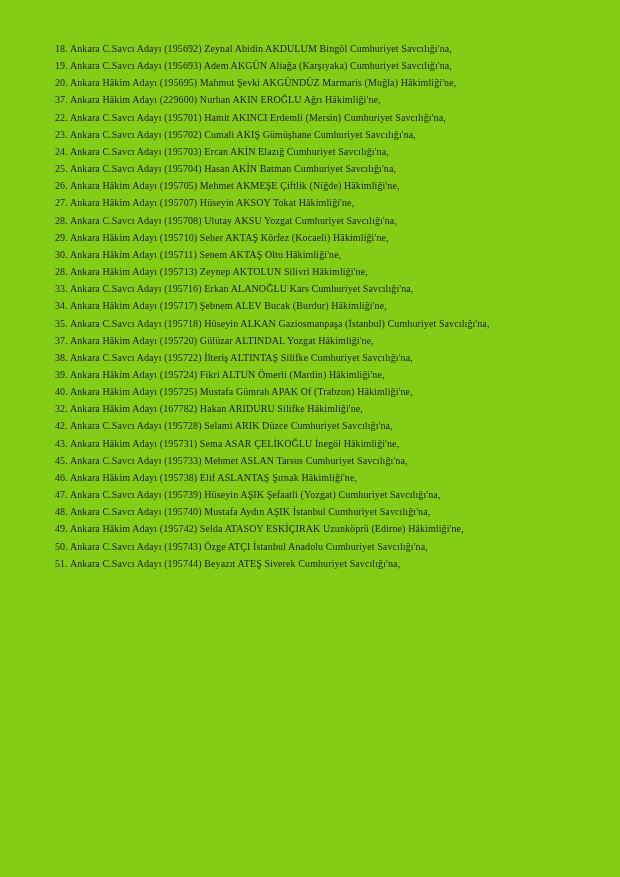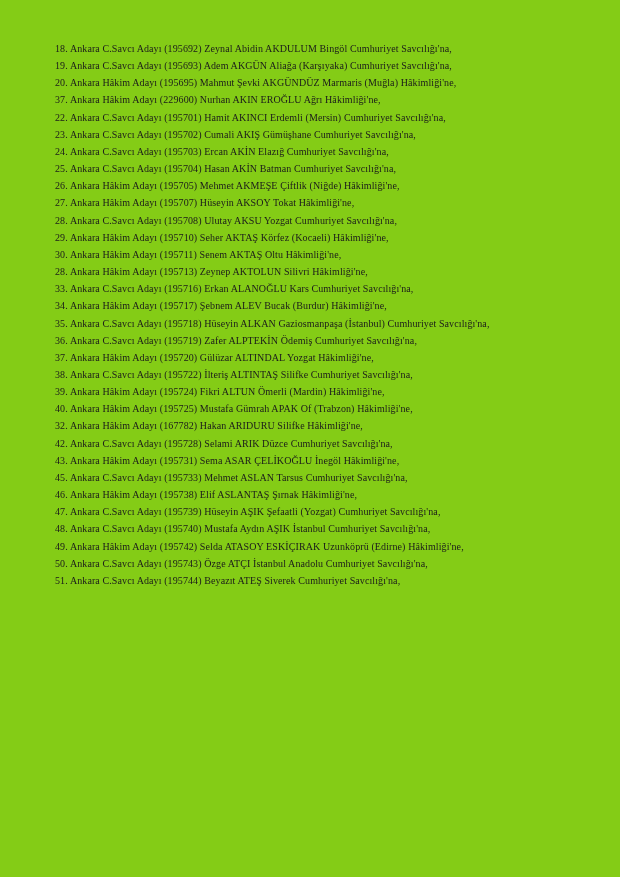--- a/index.html
+++ b/index.html
@@ -50,21 +50,20 @@
       <p class="line"><span>25.</span> <span>Ankara C.Savcı Adayı (195704) Hasan AKİN Batman Cumhuriyet Savcılığı'na,</span></p>
       <p class="line"><span>26.</span> <span>Ankara Hâkim Adayı (195705) Mehmet AKMEŞE Çiftlik (Niğde) Hâkimliği'ne,</span></p>
       <p class="line"><span>27.</span> <span>Ankara Hâkim Adayı (195707) Hüseyin AKSOY Tokat Hâkimliği'ne,</span></p>
       <p class="line"><span>28.</span> <span>Ankara C.Savcı Adayı (195708) Ulutay AKSU Yozgat Cumhuriyet Savcılığı'na,</span></p>
       <p class="line"><span>29.</span> <span>Ankara Hâkim Adayı (195710) Seher AKTAŞ Körfez (Kocaeli) Hâkimliği'ne,</span></p>
       <p class="line"><span>30.</span> <span>Ankara Hâkim Adayı (195711) Senem AKTAŞ Oltu Hâkimliği'ne,</span></p>
       <p class="line"><span>28.</span> <span>Ankara Hâkim Adayı (195713) Zeynep AKTOLUN Silivri Hâkimliği'ne,</span></p>
       <p class="line"><span>33.</span> <span>Ankara C.Savcı Adayı (195716) Erkan ALANOĞLU Kars Cumhuriyet Savcılığı'na,</span></p>
       <p class="line"><span>34.</span> <span>Ankara Hâkim Adayı (195717) Şebnem ALEV Bucak (Burdur) Hâkimliği'ne,</span></p>
       <p class="line"><span>35.</span> <span>Ankara C.Savcı Adayı (195718) Hüseyin ALKAN Gaziosmanpaşa (İstanbul) Cumhuriyet Savcılığı'na,</span></p>
-      <p class="line"><span>36.</span> <span>Ankara C.Savcı Adayı (195719) Zafer ALPTEKİN Ödemiş Cumhuriyet Savcılığı'na,</span></p>
       <p class="line"><span>37.</span> <span>Ankara Hâkim Adayı (195720) Gülüzar ALTINDAL Yozgat Hâkimliği'ne,</span></p>
       <p class="line"><span>38.</span> <span>Ankara C.Savcı Adayı (195722) İlteriş ALTINTAŞ Silifke Cumhuriyet Savcılığı'na,</span></p>
       <p class="line"><span>39.</span> <span>Ankara Hâkim Adayı (195724) Fikri ALTUN Ömerli (Mardin) Hâkimliği'ne,</span></p>
       <p class="line"><span>40.</span> <span>Ankara Hâkim Adayı (195725) Mustafa Gümrah APAK Of (Trabzon) Hâkimliği'ne,</span></p>
       <p class="line"><span>32.</span> <span>Ankara Hâkim Adayı (167782) Hakan ARIDURU Silifke Hâkimliği'ne,</span></p>
       <p class="line"><span>42.</span> <span>Ankara C.Savcı Adayı (195728) Selami ARIK Düzce Cumhuriyet Savcılığı'na,</span></p>
       <p class="line"><span>43.</span> <span>Ankara Hâkim Adayı (195731) Sema ASAR ÇELİKOĞLU İnegöl Hâkimliği'ne,</span></p>
       <p class="line"><span>45.</span> <span>Ankara C.Savcı Adayı (195733) Mehmet ASLAN Tarsus Cumhuriyet Savcılığı'na,</span></p>
       <p class="line"><span>46.</span> <span>Ankara Hâkim Adayı (195738) Elif ASLANTAŞ Şırnak Hâkimliği'ne,</span></p>
       <p class="line"><span>47.</span> <span>Ankara C.Savcı Adayı (195739) Hüseyin AŞIK Şefaatli (Yozgat) Cumhuriyet Savcılığı'na,</span></p>

